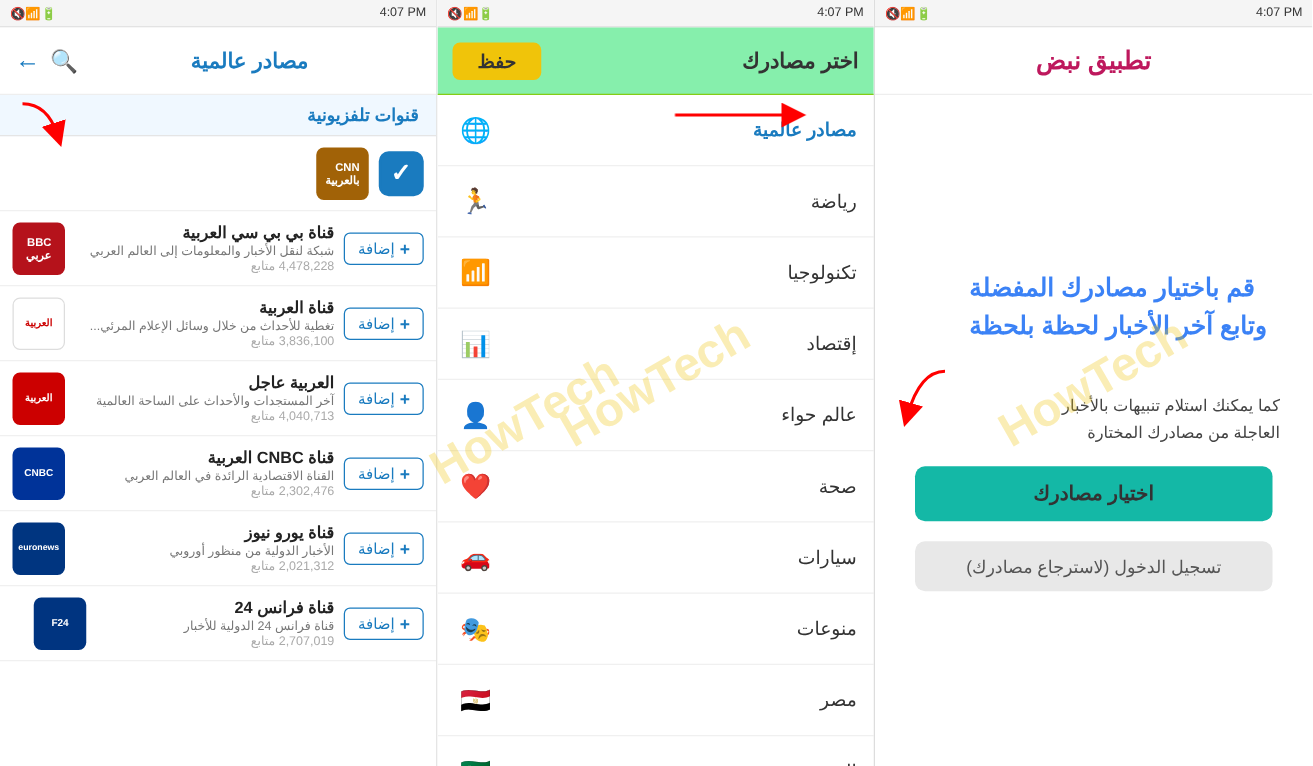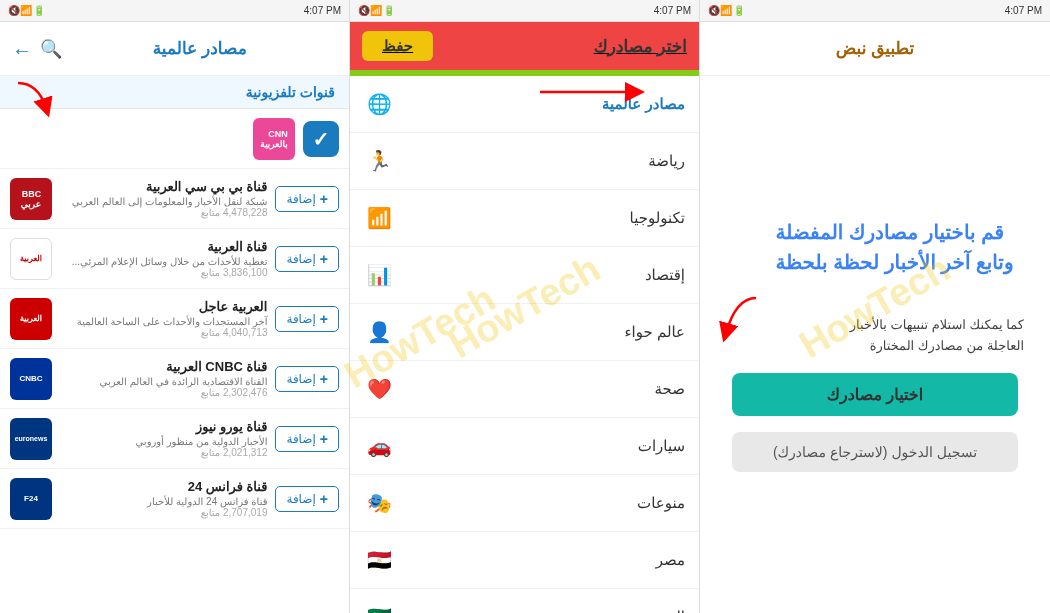--- a/index.html
+++ b/index.html
@@ -62,27 +62,26 @@
     }
     .search-icon {
       font-size: 18px;
       color: #555;
       cursor: pointer;
     }
 
     
     .mid-top-bar {
       height: 54px;
-      background: #ef4444;
+      background: #86efac;
       display: flex;
       align-items: center;
       justify-content: space-between;
       padding: 0 12px;
-      border-bottom: 6px solid #84cc16;
-      text-decoration: underline;
+      border-bottom: 1px solid #84cc16;
     }
     .mid-top-title {
       font-size: 17px;
       font-weight: bold;
       color: #333;
       direction: rtl;
     }
     .save-btn {
       background: #f0c40a;
       color: #333;
@@ -98,23 +97,23 @@
     
     .right-top-bar {
       height: 54px;
       background: #fff;
       display: flex;
       align-items: center;
       justify-content: center;
       border-bottom: 1px solid #eee;
     }
     .right-top-title {
-      font-size: 17px;
-      font-weight: bold;
-      color: #a16207;
+      font-size: 20px;
+      font-weight: bold;
+      color: #be185d;
       direction: rtl;
       text-align: center;
     }
 
     
     .section-header {
       background: #f0f8ff;
       padding: 8px 14px;
       direction: rtl;
       font-size: 14px;
@@ -288,27 +287,27 @@
       transform: translate(-50%, -50%) rotate(-30deg);
       font-size: 48px;
       font-weight: bold;
       color: rgba(240, 196, 10, 0.35);
       pointer-events: none;
       white-space: nowrap;
       z-index: 100;
     }
 
     
-    .logo-cnn { background: #ec4899; }
+    .logo-cnn { background: #a16207; }
     .logo-bbc { background: #b5121b; }
     .logo-alarabiya { background: #fff; border: 1px solid #ddd; }
     .logo-alarabiya-news { background: #cc0000; }
     .logo-cnbc { background: #003399; }
     .logo-euronews { background: #003580; }
-    .logo-france24 { background: #003480; }
+    .logo-france24 { background: #003480; margin-left: 17px; }
 
     .panel-wrapper {
       display: flex;
       width: 1050px;
       height: 613px;
       position: relative;
     }
   </style>
 </head>
 <body>

